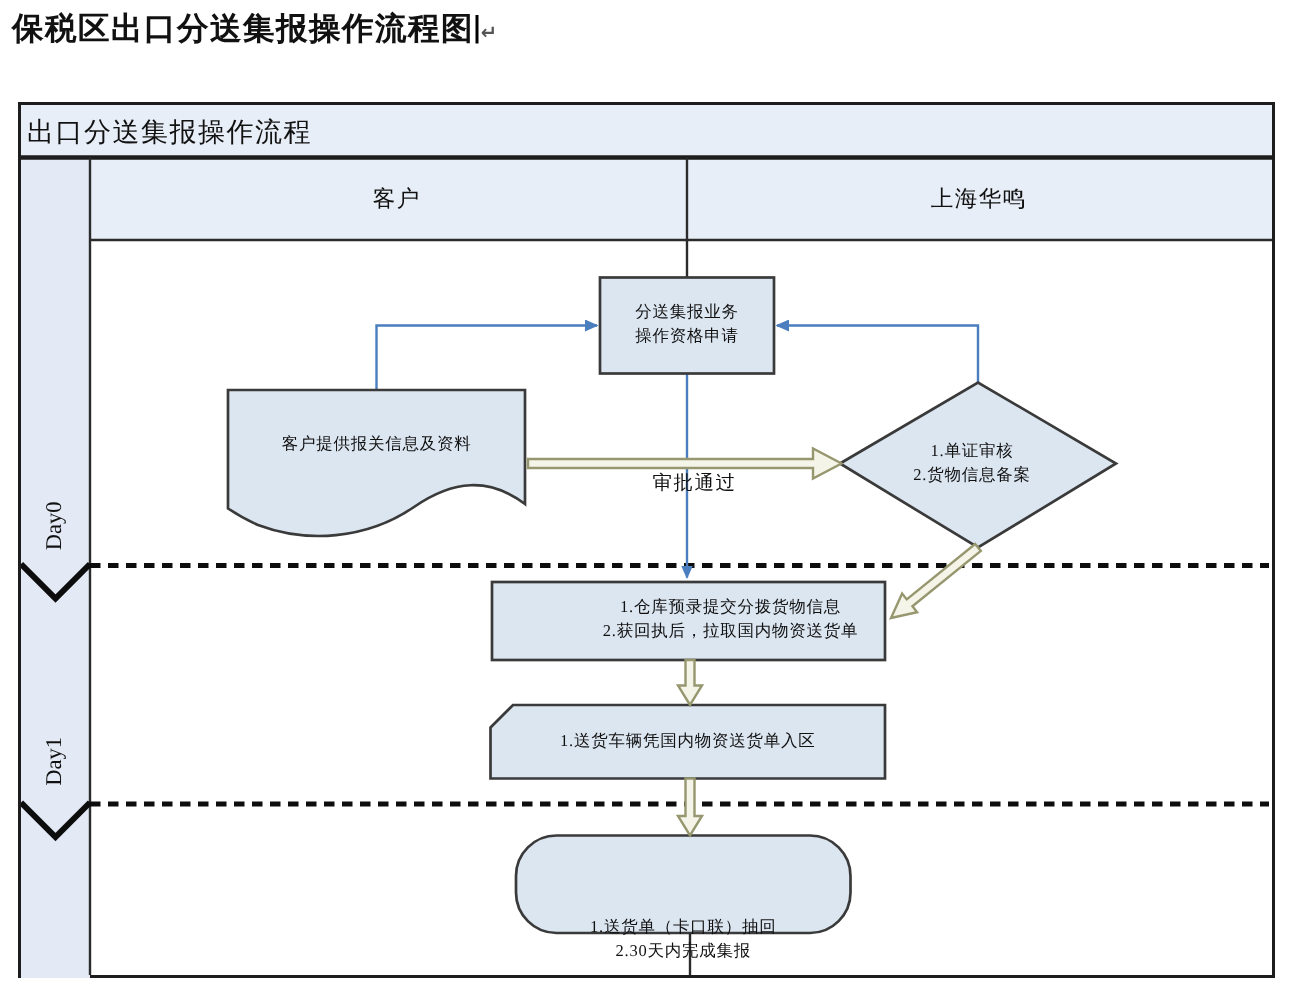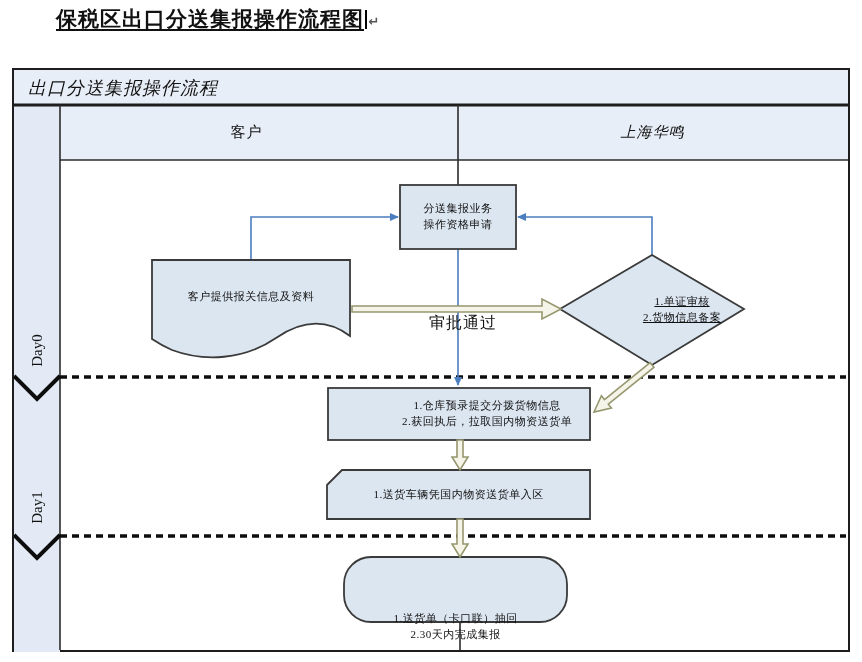--- a/index.html
+++ b/index.html
@@ -4,35 +4,35 @@
 <style>
   html,body{margin:0;padding:0;}
   body{
     width:862px;height:662px;position:relative;background:#ffffff;
     font-family:"Liberation Serif","DejaVu Serif",serif;color:#111;
     overflow:hidden;
   }
   .abs{position:absolute;}
   
   .doc-title{left:8px;top:5px;font-size:21px;font-weight:bold;letter-spacing:1px;}
-  .doc-title .t{text-decoration:underline;text-underline-offset:3px;margin-left:48px;}
+  .doc-title .t{text-underline-offset:3px;}
   .cursor{display:inline-block;width:1.5px;height:19px;background:#000;margin-left:1px;vertical-align:-3px;}
   .pmark{font-size:13px;color:#555;margin-left:2px;font-family:"DejaVu Sans",sans-serif;}
   
   .frame{left:12px;top:68px;width:838px;height:584px;border:2px solid #1d1d1d;box-sizing:border-box;}
   .band{background:#e8eef7;position:absolute;}
-  .chart-title{left:0;top:0;width:100%;height:35px;display:flex;align-items:center;padding-left:14px;box-sizing:border-box;font-size:18px;letter-spacing:1px;font-style:italic;}
+  .chart-title{left:0;top:0;width:100%;height:35px;display:flex;align-items:center;padding-left:4px;box-sizing:border-box;font-size:18px;letter-spacing:1px;}
   .day-col{left:0;top:35px;width:46px;height:547px;background:#e3eaf5;}
   .lane-band{left:46px;top:35px;width:788px;height:55px;}
   .lane-label{position:absolute;top:35px;height:55px;display:flex;align-items:center;justify-content:center;font-size:15px;letter-spacing:1px;}
-  .lane-label.c1{left:34px;width:397px;}
-  .lane-label.c2{left:443px;width:391px;font-style:italic;}
+  .lane-label.c1{left:52px;width:397px;}
+  .lane-label.c2{left:443px;width:391px;}
   svg.layer{position:absolute;left:0;top:0;z-index:2;}
   .node-text{position:absolute;z-index:3;display:flex;flex-direction:column;align-items:center;justify-content:center;text-align:center;font-size:11px;line-height:1.45;letter-spacing:0.5px;}
-  .edge-label{position:absolute;z-index:3;font-size:16px;letter-spacing:1px;}
+  .edge-label{position:absolute;z-index:3;font-size:13px;letter-spacing:1px;}
   .day-wrap{position:absolute;left:0;width:46px;height:80px;display:flex;align-items:center;justify-content:center;z-index:3;}
   .day-wrap span{transform:rotate(-90deg);font-size:15px;white-space:nowrap;}
 </style>
 </head>
 <body>
 
 <div class="abs doc-title">
   <span class="t">保税区出口分送集报操作流程图</span><span class="cursor"></span><span class="pmark">↵</span>
 </div>
 
@@ -94,21 +94,21 @@
     </g>
   </svg>
 
   <div class="node-text" style="left:386px;top:115px;width:116px;height:64px;">
     <div>分送集报业务</div>
     <div>操作资格申请</div>
   </div>
   <div class="node-text" style="left:138px;top:193px;width:198px;height:68px;">
     <div>客户提供报关信息及资料</div>
   </div>
-  <div class="node-text" style="left:576px;top:185px;width:184px;height:110px;text-decoration:underline;">
+  <div class="node-text" style="left:542px;top:185px;width:184px;height:110px;">
     <div>1.单证审核</div>
     <div>2.货物信息备案</div>
   </div>
   <div class="node-text" style="left:314px;top:318px;width:262px;height:52px;margin-left:28px;">
     <div>1.仓库预录提交分拨货物信息</div>
     <div>2.获回执后，拉取国内物资送货单</div>
   </div>
   <div class="node-text" style="left:313px;top:400px;width:263px;height:49px;text-align:right;">
     <div>1.送货车辆凭国内物资送货单入区</div>
   </div>

